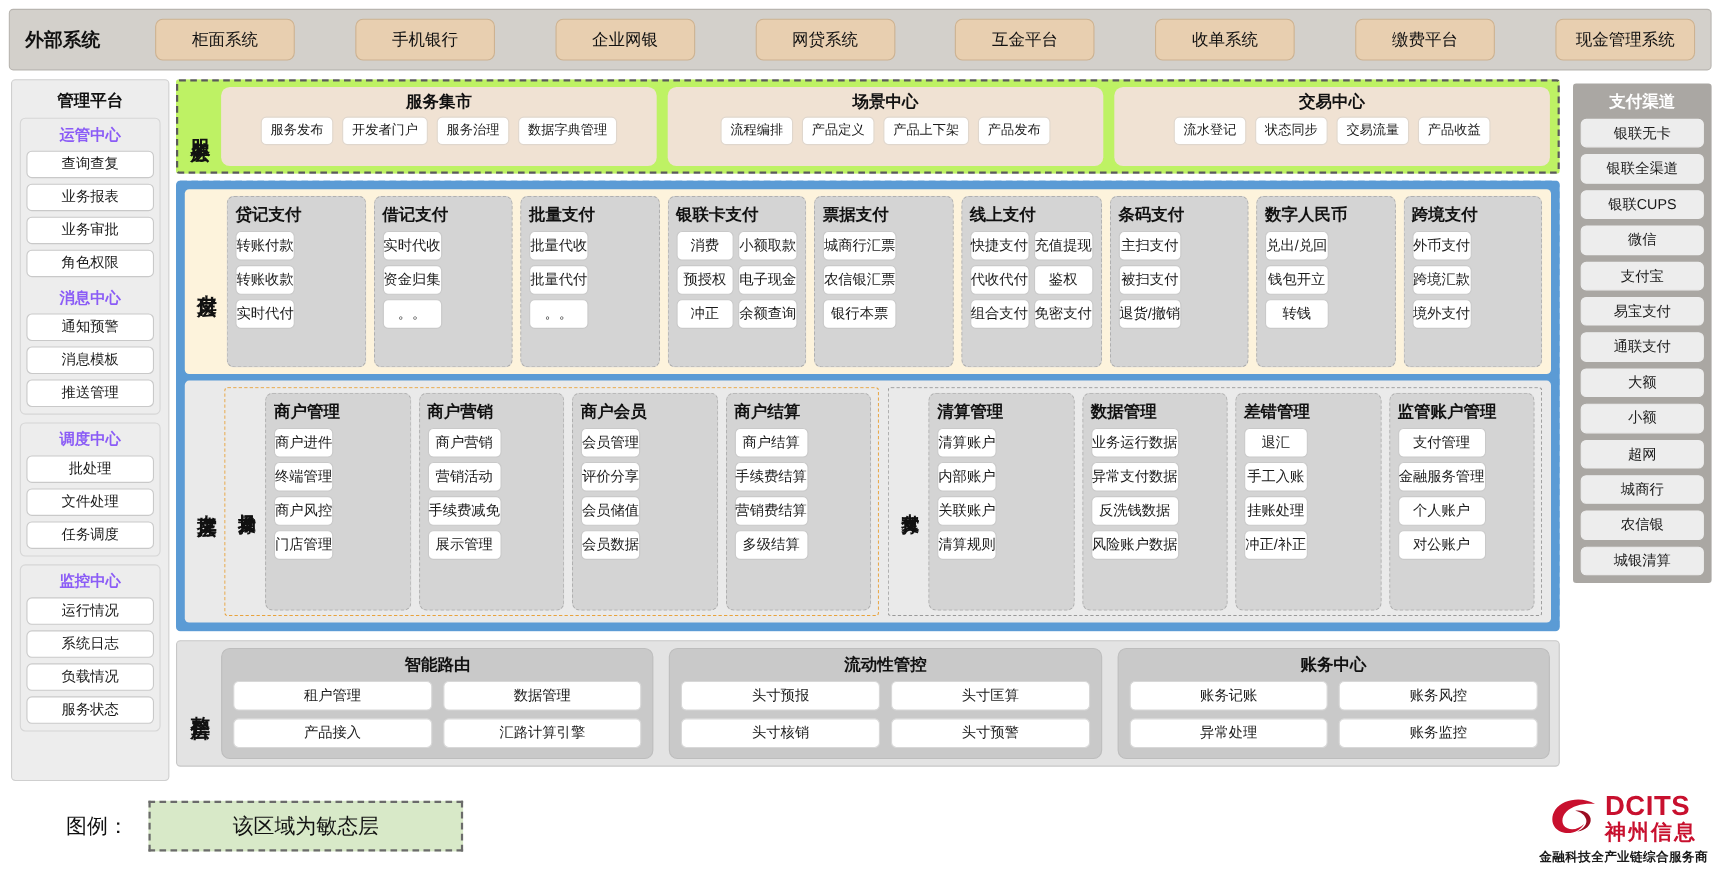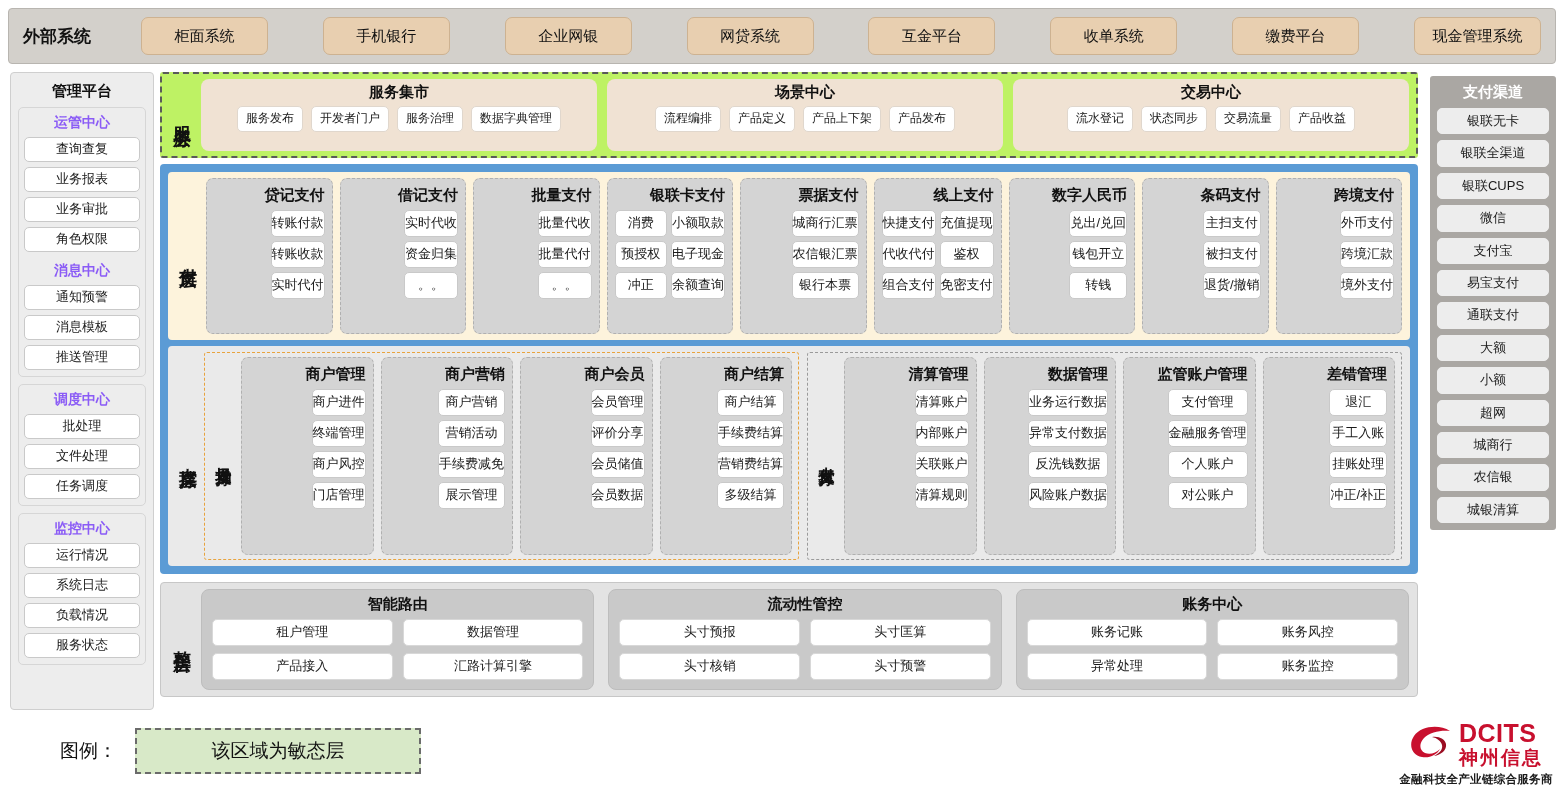--- a/index.html
+++ b/index.html
@@ -20,21 +20,21 @@
     display: flex; align-items: center; justify-content: center;
     font-size: 13px; color: #1a1a1a; text-align: center;
     line-height: 1.1;
     white-space: nowrap;
   }
   .grpbox {
     background: #d4d4d4;
     border: 1px dashed #b0b0b0;
     border-radius: 7px;
     padding: 5px 7px 7px 7px;
-    display: flex; flex-direction: column; align-items: flex-end;
+    display: flex; flex-direction: column; align-items: flex-start;
   }
   .grp-title {
     font-size: 15px; font-weight: bold; color: #111;
     text-align: center; padding: 2px 0 5px 0;
     white-space: nowrap;
   }
   .grp-items { display: flex; flex-direction: column; gap: 4px; }
   .grp-items.two { display: grid; grid-template-columns: 1fr 1fr; gap: 4px; }
   .grp-items .chip { height: 27px; }
 
@@ -334,33 +334,33 @@
             <div class="grp-items two">
               <div class="chip">快捷支付</div>
               <div class="chip">充值提现</div>
               <div class="chip">代收代付</div>
               <div class="chip">鉴权</div>
               <div class="chip">组合支付</div>
               <div class="chip">免密支付</div>
             </div>
           </div>
           <div class="grpbox">
+            <div class="grp-title">条码支付</div>
+            <div class="grp-items">
+              <div class="chip">主扫支付</div>
+              <div class="chip">被扫支付</div>
+              <div class="chip">退货/撤销</div>
+            </div>
+          </div>
+          <div class="grpbox">
             <div class="grp-title">数字人民币</div>
             <div class="grp-items">
               <div class="chip">兑出/兑回</div>
               <div class="chip">钱包开立</div>
               <div class="chip">转钱</div>
-            </div>
-          </div>
-          <div class="grpbox">
-            <div class="grp-title">条码支付</div>
-            <div class="grp-items">
-              <div class="chip">主扫支付</div>
-              <div class="chip">被扫支付</div>
-              <div class="chip">退货/撤销</div>
             </div>
           </div>
           <div class="grpbox">
             <div class="grp-title">跨境支付</div>
             <div class="grp-items">
               <div class="chip">外币支付</div>
               <div class="chip">跨境汇款</div>
               <div class="chip">境外支付</div>
             </div>
           </div>
@@ -426,35 +426,35 @@
               <div class="grpbox">
                 <div class="grp-title">数据管理</div>
                 <div class="grp-items">
                   <div class="chip">业务运行数据</div>
                   <div class="chip">异常支付数据</div>
                   <div class="chip">反洗钱数据</div>
                   <div class="chip">风险账户数据</div>
                 </div>
               </div>
               <div class="grpbox">
+                <div class="grp-title">差错管理</div>
+                <div class="grp-items">
+                  <div class="chip">退汇</div>
+                  <div class="chip">手工入账</div>
+                  <div class="chip">挂账处理</div>
+                  <div class="chip">冲正/补正</div>
+                </div>
+              </div>
+              <div class="grpbox">
                 <div class="grp-title">监管账户管理</div>
                 <div class="grp-items">
                   <div class="chip">支付管理</div>
                   <div class="chip">金融服务管理</div>
                   <div class="chip">个人账户</div>
                   <div class="chip">对公账户</div>
-                </div>
-              </div>
-              <div class="grpbox">
-                <div class="grp-title">差错管理</div>
-                <div class="grp-items">
-                  <div class="chip">退汇</div>
-                  <div class="chip">手工入账</div>
-                  <div class="chip">挂账处理</div>
-                  <div class="chip">冲正/补正</div>
                 </div>
               </div>
             </div>
           </div>
         </div>
     </div>
 
   </div>
 
   <div class="integ">

